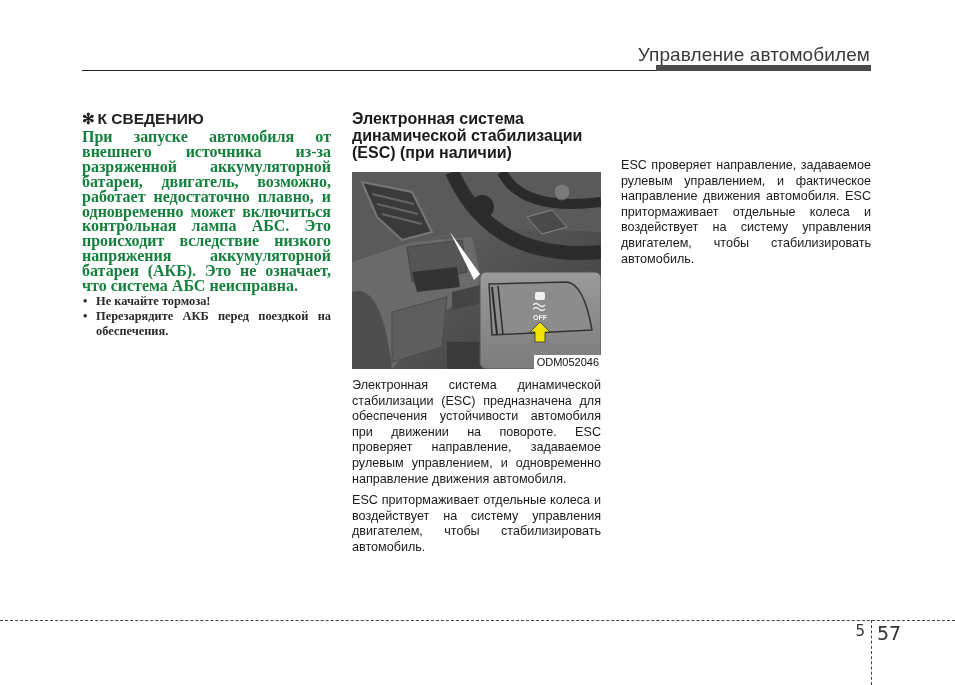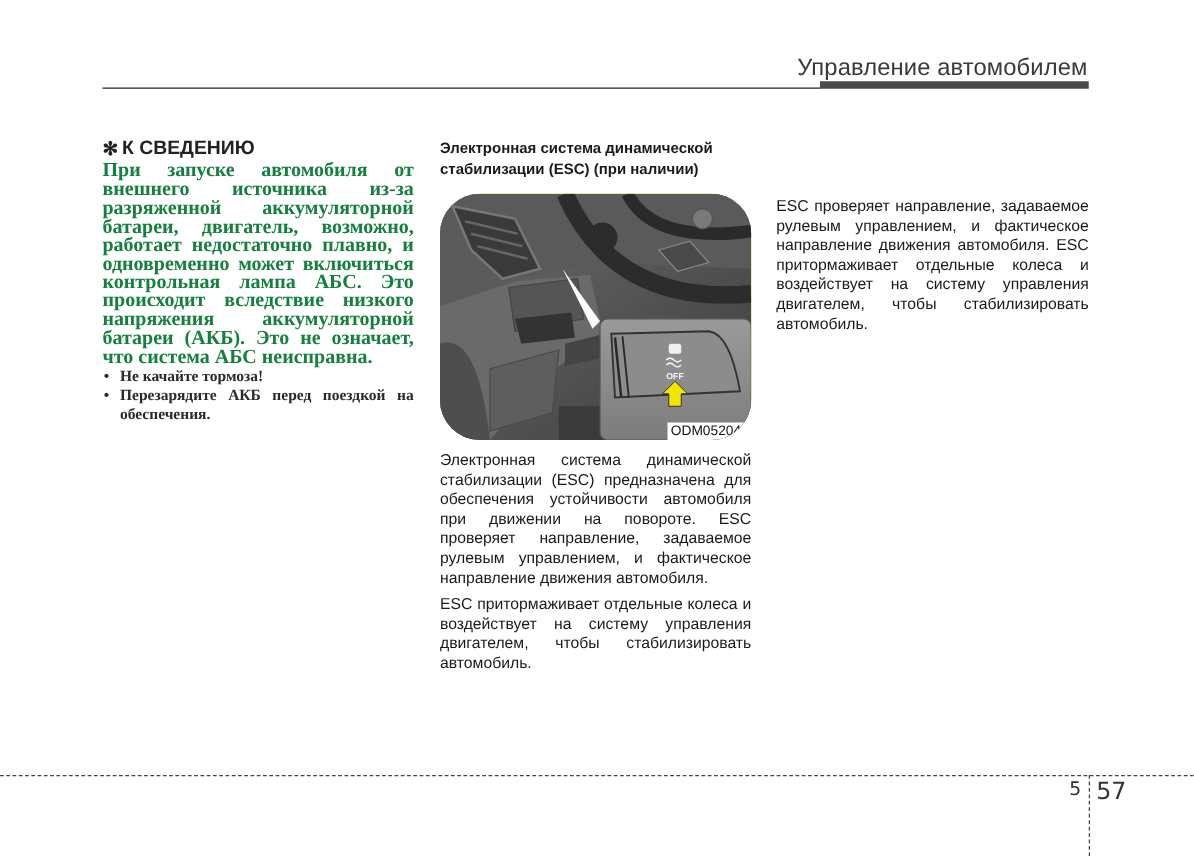--- a/index.html
+++ b/index.html
@@ -13,22 +13,22 @@
     .col2 { left:352px; width:249px; }
     .col3 { left:621px; width:250px;margin-top:48px; }
 
     .notice-title { font-family:"Liberation Sans", sans-serif; font-weight:bold; font-size:15.5px; color:#222; margin:0 0 2px 0; display:flex; align-items:center; }
     .notice-title .star { font-size:15px; margin-right:3px; }
     .notice-body { font-family:"Liberation Serif", serif; font-weight:bold; font-size:16px; line-height:14.9px; text-align:justify; color:#15803d; margin:0; }
     .notice-list { list-style:none; margin:0; padding:0; font-family:"Liberation Serif", serif; font-weight:bold; font-size:12.4px; line-height:14.9px; color:#2a2a2a; }
     .notice-list li { position:relative; padding-left:14px; text-align:justify; }
     .notice-list li .bullet { position:absolute; left:1px; top:0; }
 
-    .section-title { font-family:"Liberation Sans", sans-serif; font-weight:bold; font-size:12px; line-height:17px; color:#1a1a1a; margin:0 0 11px 0; }
-    .figure { position:relative; width:249px; height:197px; background:#84cc16; overflow:hidden;border-radius:32px; }
+    .section-title { font-family:"Liberation Sans", sans-serif; font-weight:bold; font-size:16px; line-height:17px; color:#1a1a1a; margin:0 0 11px 0; }
+    .figure { position:relative; width:249px; height:197px; background:#0ea5e9; overflow:hidden; }
     .figure svg { display:block; }
     .fig-code { position:absolute; right:0; bottom:0; background:#fff; font-family:"Liberation Sans", sans-serif; font-size:11px; padding:1px 2px 0 3px; color:#111; line-height:13px; }
     .para { font-family:"Liberation Sans", sans-serif; font-size:12.6px; line-height:15.6px; text-align:justify; text-align-last:left; color:#1a1a1a; margin:0; }
     .col2 .para.first { margin-top:9px; }
     .col2 .para.second { margin-top:6px; }
 
     .dash-h { position:absolute; left:0; top:620px; width:955px; height:0; border-top:1px dashed #444; }
     .dash-v { position:absolute; left:871px; top:620px; width:0; height:65px; border-left:1px dashed #444; }
     .page-sec { position:absolute; right:90px; top:622px; font-family:"DejaVu Sans", sans-serif; font-size:15px; color:#333; }
     .page-num { position:absolute; left:877px; top:622px; font-family:"DejaVu Sans", sans-serif; font-size:19px; color:#333; }
@@ -103,21 +103,21 @@
         <rect x="183" y="120" width="10" height="8" rx="2" fill="#f0f0f0"></rect>
         <path d="M181 133 q3 -3 6 0 q3 3 6 0" fill="none" stroke="#f0f0f0" stroke-width="1.3"></path>
         <path d="M181 137 q3 -3 6 0 q3 3 6 0" fill="none" stroke="#f0f0f0" stroke-width="1.3"></path>
         <text x="188" y="148" text-anchor="middle" font-family="Liberation Sans, sans-serif" font-size="7" font-weight="bold" fill="#f5f5f5">OFF</text>
       </g>
 
       <path d="M188 150 L198 160 L193 160 L193 170 L183 170 L183 160 L178 160 Z" fill="#f2e600" stroke="#333" stroke-width="0.8"></path>
     </svg>
     <div class="fig-code">ODM052046</div>
   </div>
-  <p class="para first">Электронная система динамической стабилизации (ESC) предназначена для обеспечения устойчивости автомобиля при движении на повороте. ESC проверяет направление, задаваемое рулевым управлением, и фактическое направление движения автомобиля.</p>
+  <p class="para first">Электронная система динамической стабилизации (ESC) предназначена для обеспечения устойчивости автомобиля при движении на повороте. ESC проверяет направление, задаваемое рулевым управлением, и одновременно направление движения автомобиля.</p>
   <p class="para second">ESC притормаживает отдельные колеса и воздействует на систему управления двигателем, чтобы стабилизировать автомобиль.</p>
 </div>
 
 <div class="col col3">
   <p class="para">ESC проверяет направление, задаваемое рулевым управлением, и фактическое направление движения автомобиля. ESC притормаживает отдельные колеса и воздействует на систему управления двигателем, чтобы стабилизировать автомобиль.</p>
 </div>
 
 <div class="dash-h"></div>
 <div class="dash-v"></div>
 <div class="page-sec">5</div>

